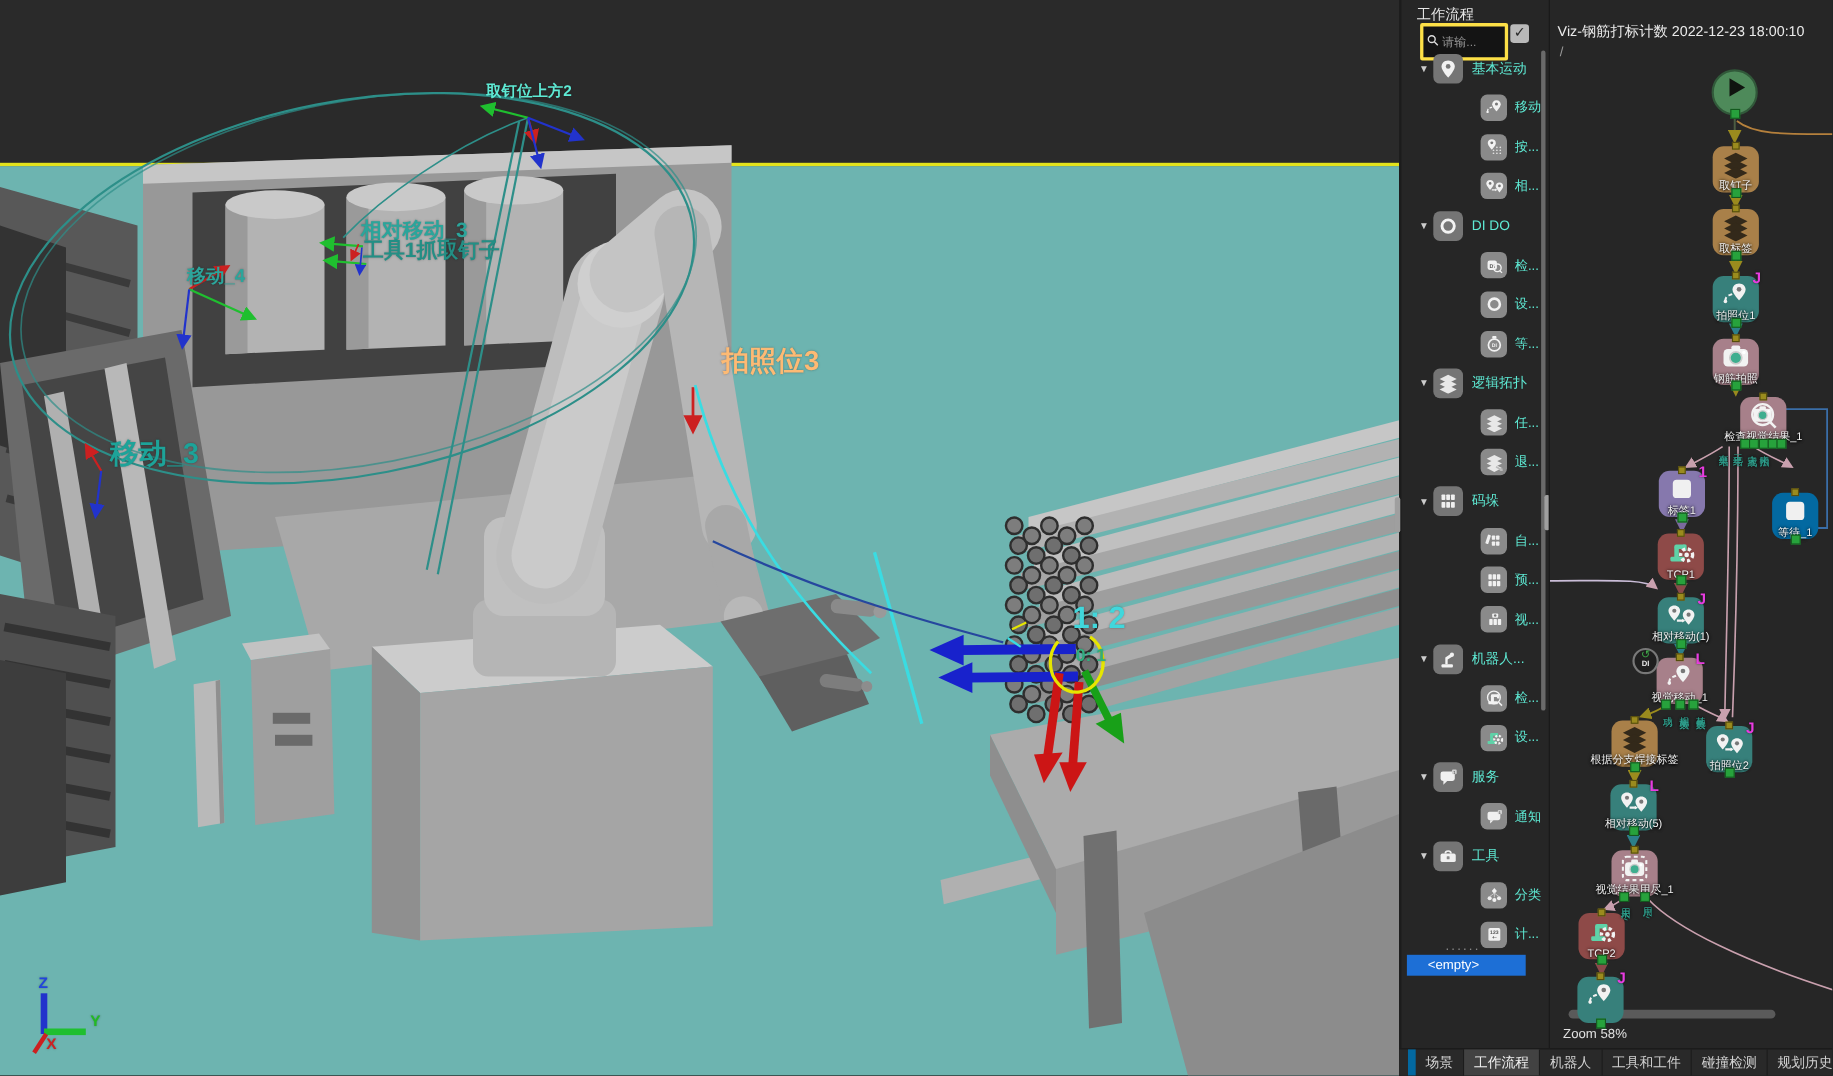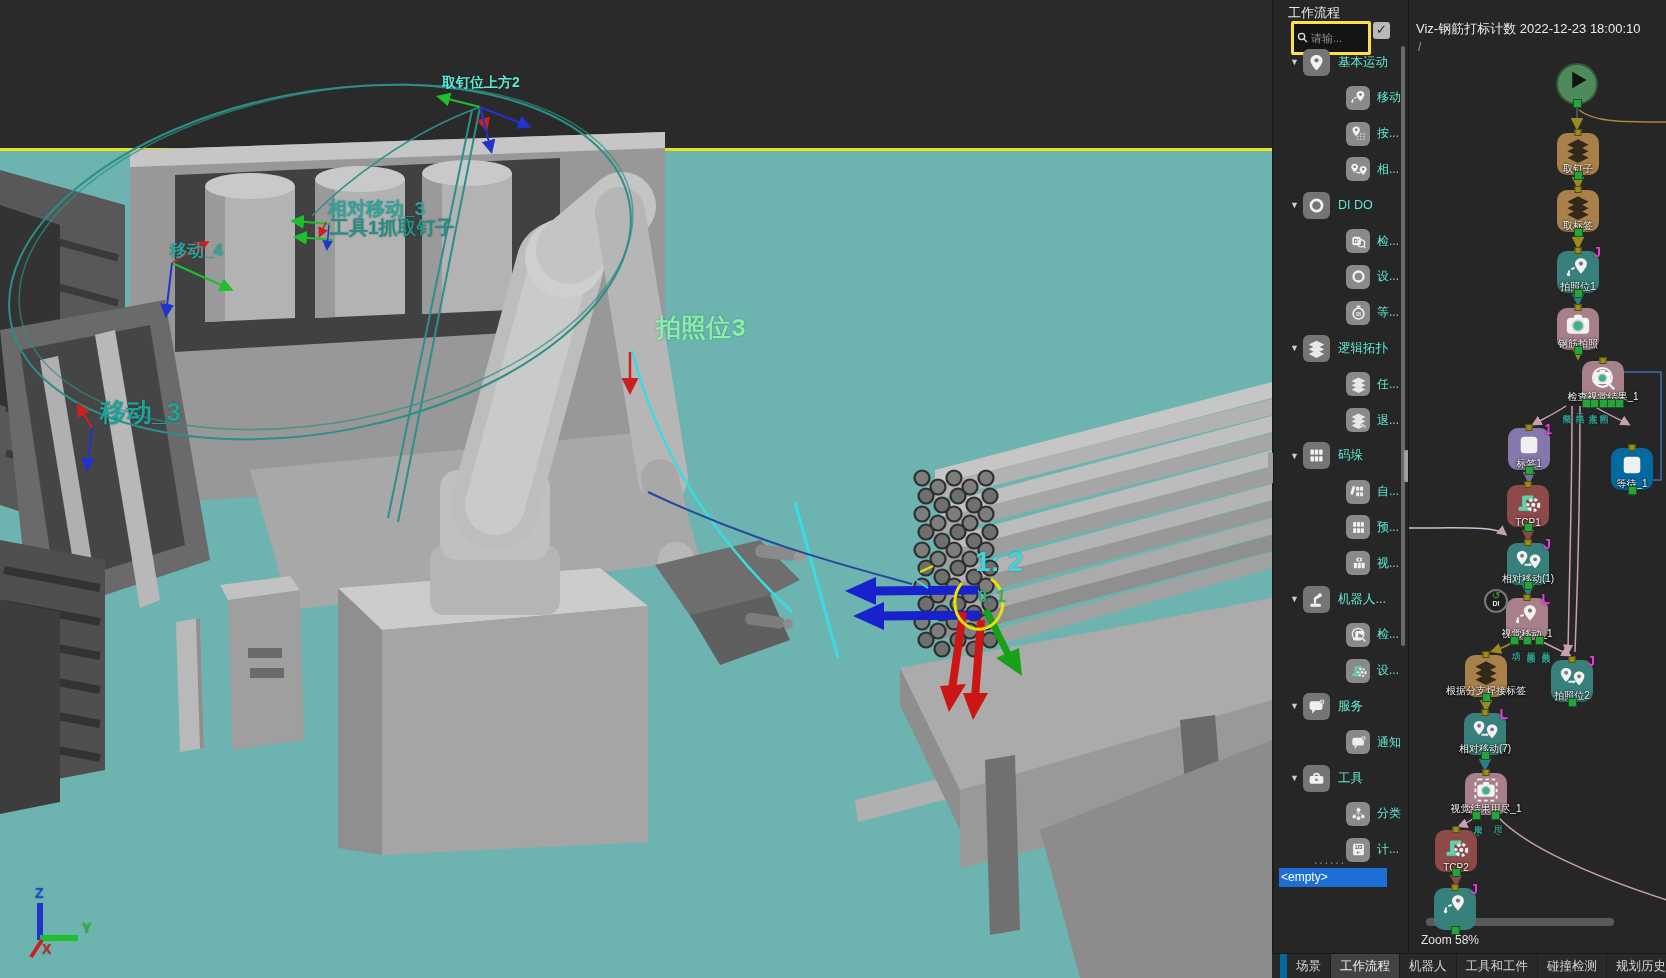--- a/index.html
+++ b/index.html
@@ -20,21 +20,21 @@
 
   #tree { position:absolute; left:0px; top:42px; width:132px; height:820px; overflow:hidden; }
   .tree-row { position:absolute; height:30px; display:flex; align-items:center; }
   .tree-arrow { position:absolute; color:#cccccc; font-size:9px; }
   .tree-ico { position:absolute; border-radius:6px; display:flex; align-items:center; justify-content:center; }
   .tree-ico svg { display:block; }
   .tree-lab { position:absolute; color:#5eead4; font-size:12.5px; white-space:nowrap; }
   .tree-scrollbar { position:absolute; left:127px; top:46px; width:4px; height:600px; background:#6a6a6a; border-radius:2px; }
   .grip { position:absolute; width:5px; height:32px; background:#9f9f9f; border-radius:2px; }
   .drag-dots { position:absolute; left:40px; top:853px; color:#8a8a8a; font-size:12px; letter-spacing:2px; }
-  #empty-bar { position:absolute; left:5px; top:868px; width:108px; height:19px; background:#1d6fd6; color:#ffffff; font-size:12px; line-height:19px; padding-left:2px; }
+  #empty-bar { position:absolute; left:5px; top:868px; width:108px; height:19px; background:#1d6fd6; color:#ffffff; font-size:12px; line-height:19px; padding-left:19px; }
 
   
   #graph-panel { position:absolute; left:1408px; top:0; width:258px; height:953px; overflow:hidden; border-left:1px solid #1a1a1a; background:#262626; }
   .graph-title { position:absolute; left:7px; top:20px; font-size:13px; color:#eaeaea; white-space:nowrap; }
   .graph-path { position:absolute; left:9px; top:40px; font-size:12px; color:#9a9a9a; }
   #edges { position:absolute; left:0; top:0; z-index:1; }
   #nodes { position:absolute; left:0; top:0; width:258px; height:953px; z-index:2; }
   .node { position:absolute; width:42px; height:42px; border-radius:10px; }
   .node.circle { border-radius:50%; border:2px solid #31593a; }
   .node .ico { position:absolute; left:50%; top:45%; transform:translate(-50%,-50%); }
@@ -268,21 +268,21 @@
 
       <rect x="37" y="903" width="6" height="37" fill="#2233cc"></rect>
       <rect x="40" y="935" width="38" height="6" fill="#1fbf2f"></rect>
       <line x1="42" y1="940" x2="31" y2="957" stroke="#cc2020" stroke-width="4"></line>
     </svg>
     <div id="vp-labels">
         <div class="vp-label" style="left: 430px; top: 74px; font-size: 14px; color: #5eead4; font-weight: 600; margin-left: 12px;">取钉位上方2</div>
         <div class="vp-label" style="left: 328px; top: 196px; font-size: 19px; color: rgb(43, 165, 155); font-weight: 600;">相对移动_3</div>
         <div class="vp-label" style="left: 330px; top: 215px; font-size: 19px; color: rgb(35, 143, 133); font-weight: 600;">工具1抓取钉子</div>
         <div class="vp-label" style="left: 170px; top: 239px; font-size: 17px; color: rgb(43, 165, 155); font-weight: 600;">移动_4</div>
-        <div class="vp-label" style="left: 656px; top: 311px; font-size: 25px; color: #86efac; font-weight: 600; font-family: Liberation Mono, monospace;">拍照位3</div>
+        <div class="vp-label" style="left: 656px; top: 311px; font-size: 25px; color: #fdba74; font-weight: 600;">拍照位3</div>
         <div class="vp-label" style="left: 100px; top: 395px; font-size: 26px; color: rgb(29, 163, 153); font-weight: 600;">移动_3</div>
         <div class="vp-label" style="left: 975px; top: 546px; font-size: 28px; color: rgb(64, 215, 220); font-weight: 600;">1: 2</div>
         <div class="vp-label" style="left: 978px; top: 588px; font-size: 16px; color: rgb(47, 174, 126); font-weight: 600;">0: 1</div>
         <div class="vp-label" style="left: 35px; top: 885px; font-size: 14px; color: rgb(34, 68, 221); font-weight: bold;">Z</div>
         <div class="vp-label" style="left: 82px; top: 920px; font-size: 14px; color: rgb(34, 187, 34); font-weight: bold;">Y</div>
         <div class="vp-label" style="left: 42px; top: 941px; font-size: 14px; color: rgb(204, 34, 34); font-weight: bold;">X</div>
       </div>
   </div>
 
   <div id="side-panel">
@@ -844,21 +844,21 @@
                 <path d="M0,-7 C-3.4,-7 -5.6,-4.6 -5.6,-1.8 C-5.6,1.8 0,7.5 0,7.5 C0,7.5 5.6,1.8 5.6,-1.8 C5.6,-4.6 3.4,-7 0,-7z" fill="#f2f2f2"></path>
                 <circle cx="0" cy="-2" r="2" fill="#777"></circle>
               </g>
               <path d="M8,15 L13,15" fill="none" stroke="#f2f2f2" stroke-width="1.6"></path>
               <path d="M12,13.5 L14.5,15 L12,16.5z" fill="#f2f2f2"></path>
               <g transform="translate(17,12) scale(0.8)">
                 <path d="M0,-7 C-3.4,-7 -5.6,-4.6 -5.6,-1.8 C-5.6,1.8 0,7.5 0,7.5 C0,7.5 5.6,1.8 5.6,-1.8 C5.6,-4.6 3.4,-7 0,-7z" fill="#f2f2f2"></path>
                 <circle cx="0" cy="-2" r="2" fill="#777"></circle>
               </g>
             </svg></span>
-          <span class="nlab">相对移动(7)</span>
+          <span class="nlab">相对移动(5)</span>
           <span class="badge">L</span>
           <span class="port-t"></span>
           <span class="port-b" style="left:calc(50% - 4.5px);"></span>
         </div>
         <div class="node" style="left: 56px; top: 773px; background: rgb(167, 128, 138);">
           <span class="ico"><svg width="26" height="26" viewBox="0 0 22 22">
               <rect x="2" y="2" width="18" height="18" rx="3" fill="none" stroke="#f2f2f2" stroke-width="1.6" stroke-dasharray="3 2.4"></rect>
               <g transform="translate(11,11) scale(1.05)">
                 <rect x="-7" y="-4.5" width="14" height="10" rx="2.5" fill="#f2f2f2"></rect>
                 <rect x="-2.5" y="-6.5" width="5" height="3" rx="1" fill="#f2f2f2"></rect>

